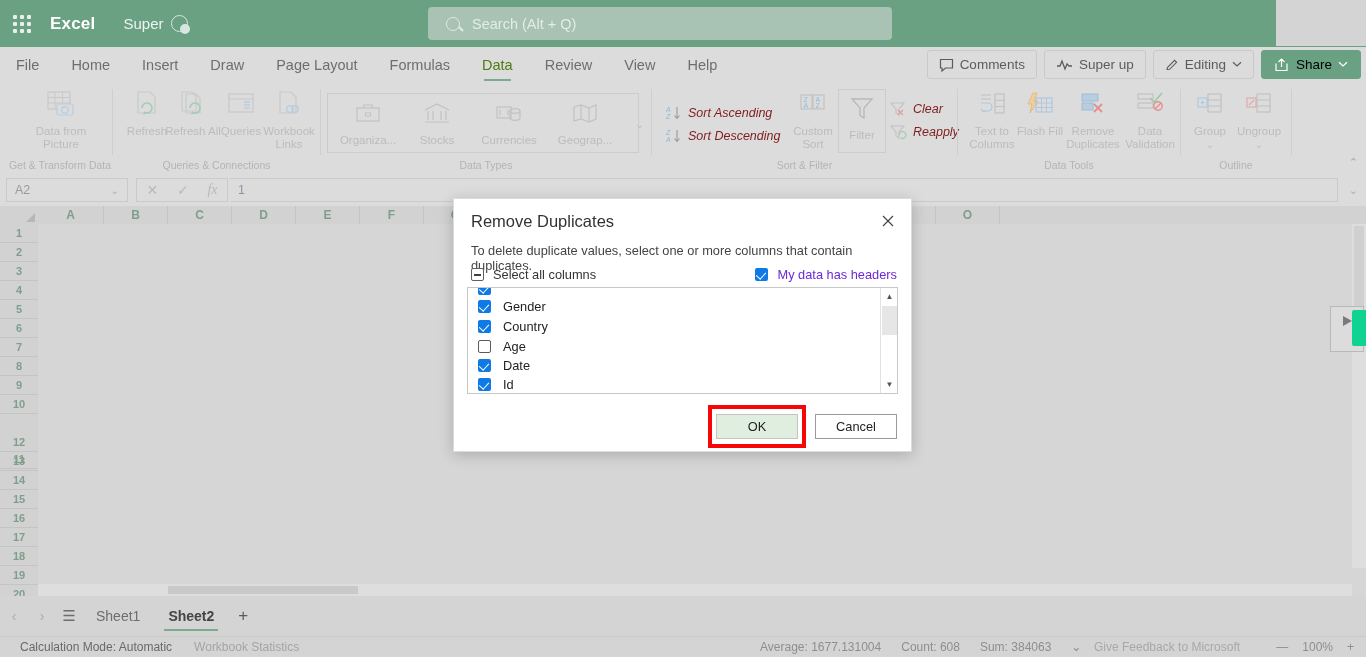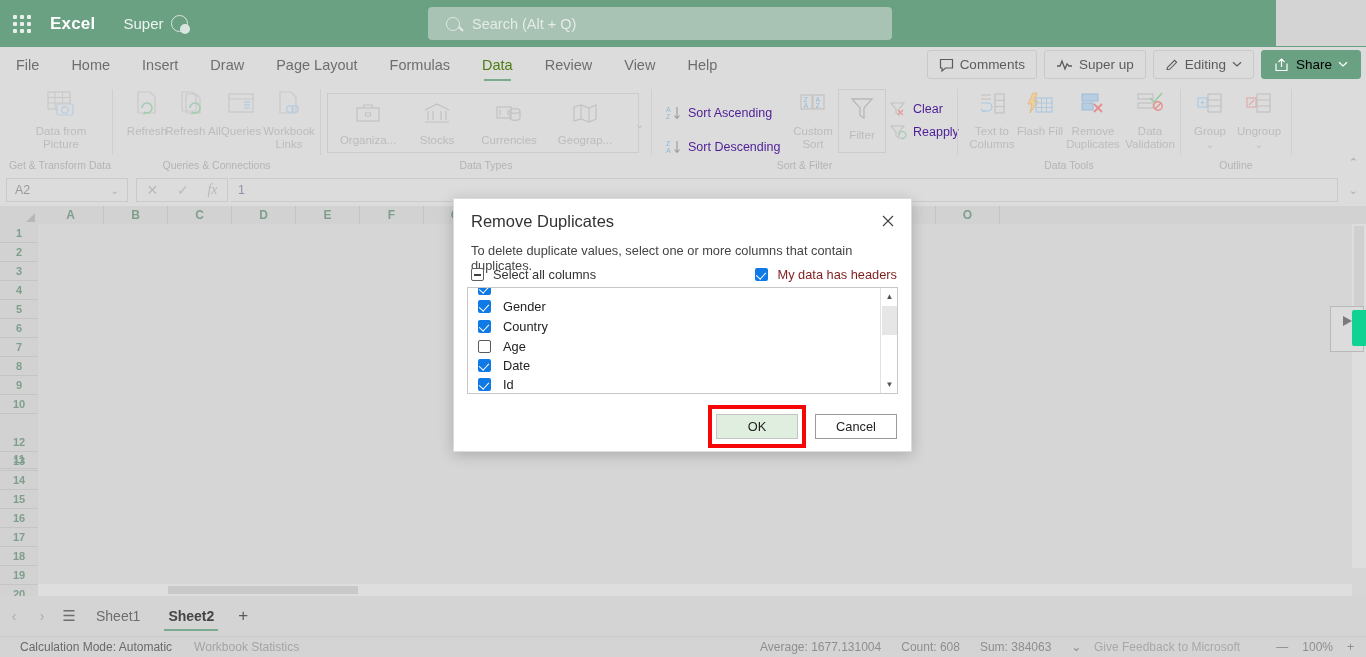--- a/index.html
+++ b/index.html
@@ -67,21 +67,21 @@
     position:absolute; bottom:3px; width:100%; text-align:center;
     font-size:10.5px; color:#b4b4b4;
   }
   .rsep { position:absolute; top:6px; width:1px; height:66px; background:#cfcfcf; }
   .ritem {
     position:absolute; top:5px; width:56px; text-align:center; color:#bcbcbc; font-size:11.5px; line-height:13px;
   }
   .ritem .ico { height:34px; display:flex; align-items:center; justify-content:center; margin-bottom:3px;}
   .ritem .lbl { display:block; }
   .hitem {
-    position:absolute; display:flex; align-items:center; gap:6px; color:#4c1d95; font-size:12.5px;
+    position:absolute; display:flex; align-items:center; gap:6px; color:#7f1d1d; font-size:12.5px;font-style:italic;
   }
   .boxed { position:absolute; border:1px solid #cccccc; }
 
   
   .fbar { position:absolute; left:0; top:174px; width:1366px; height:32px; background:#dcdcdc; }
   .namebox {
     position:absolute; left:6px; top:4px; width:122px; height:24px; border:1px solid #cacaca;
     background:#dcdcdc; display:flex; align-items:center; padding:0 8px; font-size:12.5px; color:#9a9a9a;
   }
   .namebox .cv { margin-left:auto; font-size:10px; color:#b0b0b0; }
@@ -132,21 +132,21 @@
     position:absolute; left:453px; top:198px; width:459px; height:254px;
     background:#ffffff; border:1px solid #dcdcdc;
     box-shadow:0 3px 14px rgba(0,0,0,.20); z-index:40;
   }
   .modal-title { position:absolute; left:17px; top:13px; font-size:16.5px; color:#333; }
   .modal-close { position:absolute; right:10px; top:10px; width:26px; height:24px; color:#444; font-size:15px; display:flex; align-items:center; justify-content:center; }
   .modal-sub { position:absolute; left:17px; top:44px; font-size:12.8px; color:#444; }
   .selectall { position:absolute; left:17px; top:68px; display:flex; align-items:center; gap:9px; font-size:12.8px; color:#333; }
   .cb-indet { width:13px;height:13px;border:1.4px solid #5f5f5f;border-radius:2px;position:relative;background:#fff;}
   .cb-indet::after{content:"";position:absolute;left:2px;top:5px;width:7px;height:1.6px;background:#404040;}
-  .headers-opt { position:absolute; right:14px; top:68px; display:flex; align-items:center; gap:9px; font-size:12.8px; color:#7f1d1d; }
+  .headers-opt { position:absolute; right:14px; top:68px; display:flex; align-items:center; gap:9px; font-size:12.8px; color:#6d28d9; }
   .cb-on { width:13px;height:13px;background:#0f7ae5;border-radius:2px;position:relative;}
   .cb-on::after{content:"";position:absolute;left:3px;top:1.5px;width:5px;height:8px;border:solid #fff;border-width:0 1.8px 1.8px 0;transform:rotate(42deg);}
   .cb-off { width:13px;height:13px;border:1.3px solid #5b5b5b;border-radius:2px;background:#fff;}
 
   .listbox { position:absolute; left:13px; top:88px; right:13px; height:107px; border:1px solid #c8c8c8; background:#fff; overflow:hidden;}
   .litem { position:absolute; left:10px; display:flex; align-items:center; gap:12px; font-size:12.8px; color:#222; }
   .lb-scroll { position:absolute; right:0; top:0; width:17px; bottom:0; background:#fff; border-left:1px solid #e2e2e2;}
   .lb-up, .lb-dn { position:absolute; left:0; width:17px; height:17px; display:flex; align-items:center; justify-content:center; color:#555; font-size:8px;}
   .lb-up{top:0;} .lb-dn{bottom:0;}
   .lb-thumb { position:absolute; left:1px; top:18px; width:15px; height:29px; background:#e6e6e6;}
@@ -365,21 +365,21 @@
 
     <div class="rgroup" style="left:652px;width:305px;">
       <div class="hitem" style="left:14px;top:22px;">
         <svg width="16" height="16" viewBox="0 0 16 16" class="ic-svg">
           <text x="0" y="7" font-size="7" fill="#8fb8d8" font-family="Liberation Sans">A</text>
           <text x="0" y="14" font-size="7" fill="#8fb8d8" font-family="Liberation Sans">Z</text>
           <path d="M11 2v11M8.5 10.5L11 13.5L13.5 10.5" stroke="#9a9a9a" stroke-width="1.1" fill="none"></path>
         </svg>
         <span>Sort Ascending</span>
       </div>
-      <div class="hitem" style="left:14px;top:56px;">
+      <div class="hitem" style="left:14px;top:45px;">
         <svg width="16" height="16" viewBox="0 0 16 16" class="ic-svg">
           <text x="0" y="7" font-size="7" fill="#8fb8d8" font-family="Liberation Sans">Z</text>
           <text x="0" y="14" font-size="7" fill="#8fb8d8" font-family="Liberation Sans">A</text>
           <path d="M11 2v11M8.5 10.5L11 13.5L13.5 10.5" stroke="#9a9a9a" stroke-width="1.1" fill="none"></path>
         </svg>
         <span>Sort Descending</span>
       </div>
       <div class="ritem" style="left:133px;top:5px;">
         <div class="ico">
           <svg width="30" height="26" viewBox="0 0 30 26" class="ic-svg">

